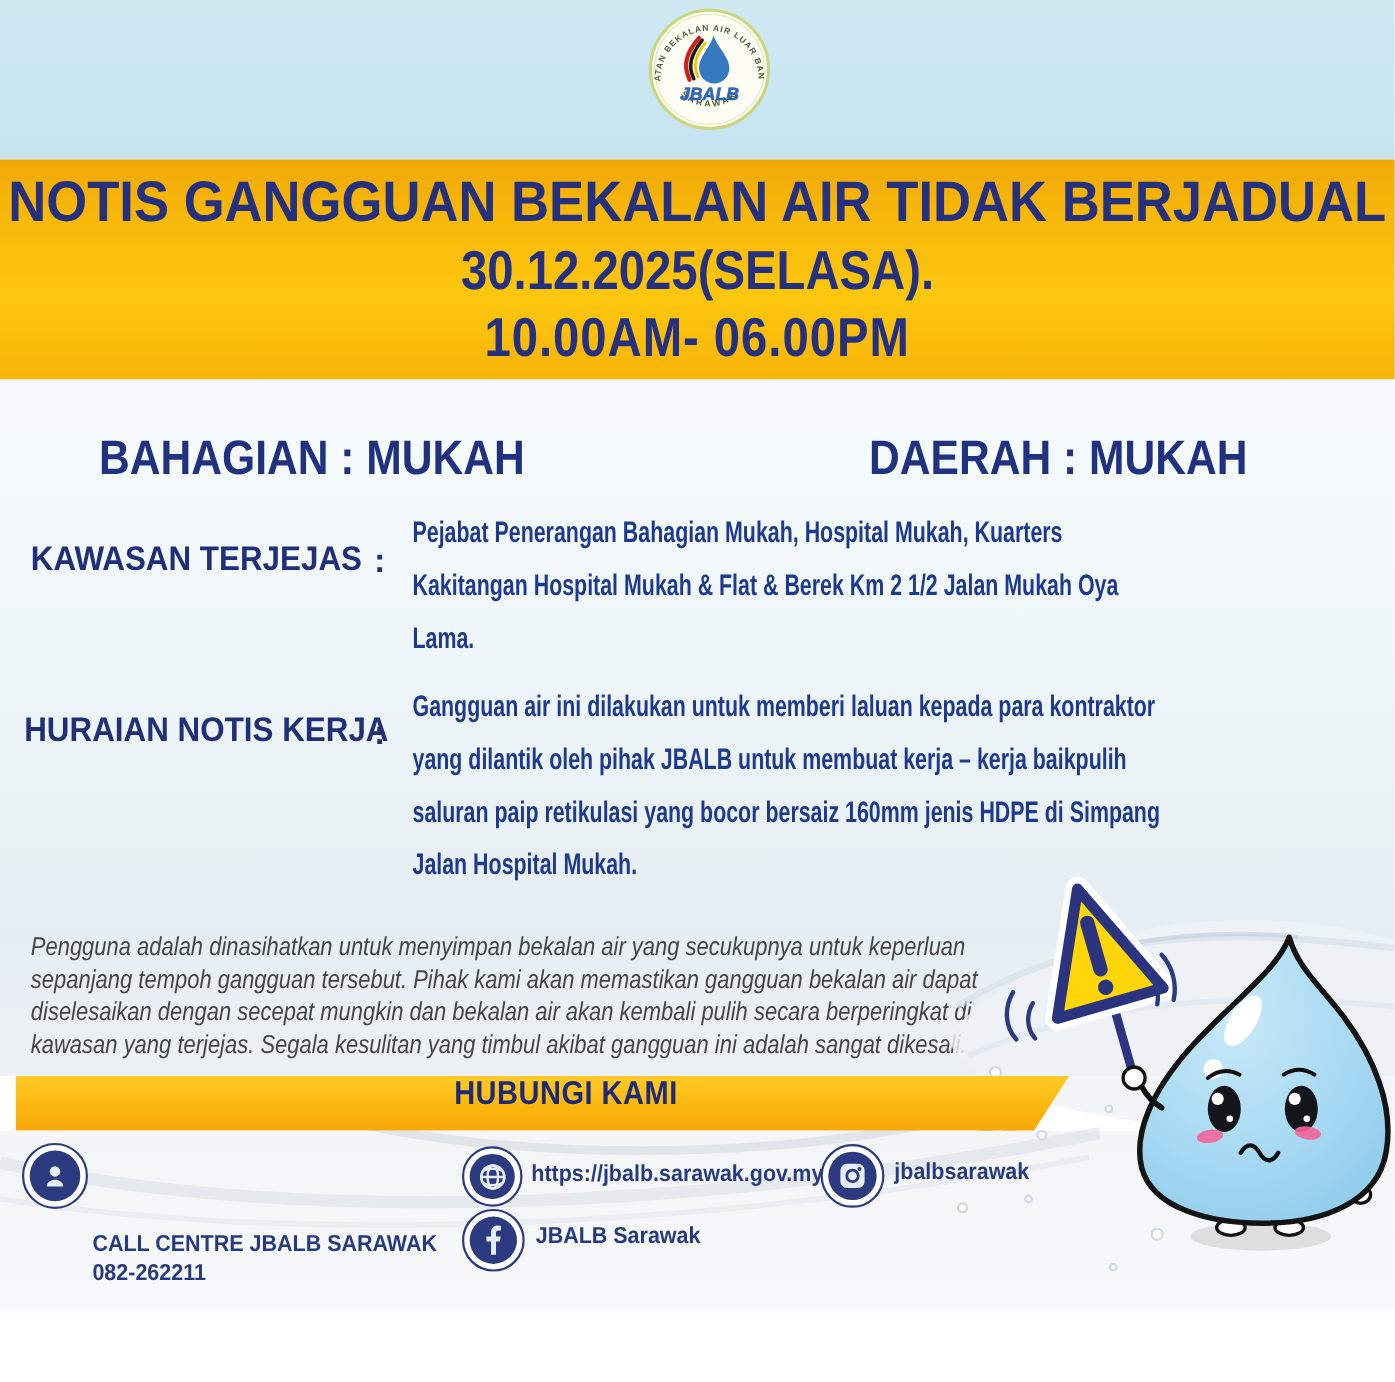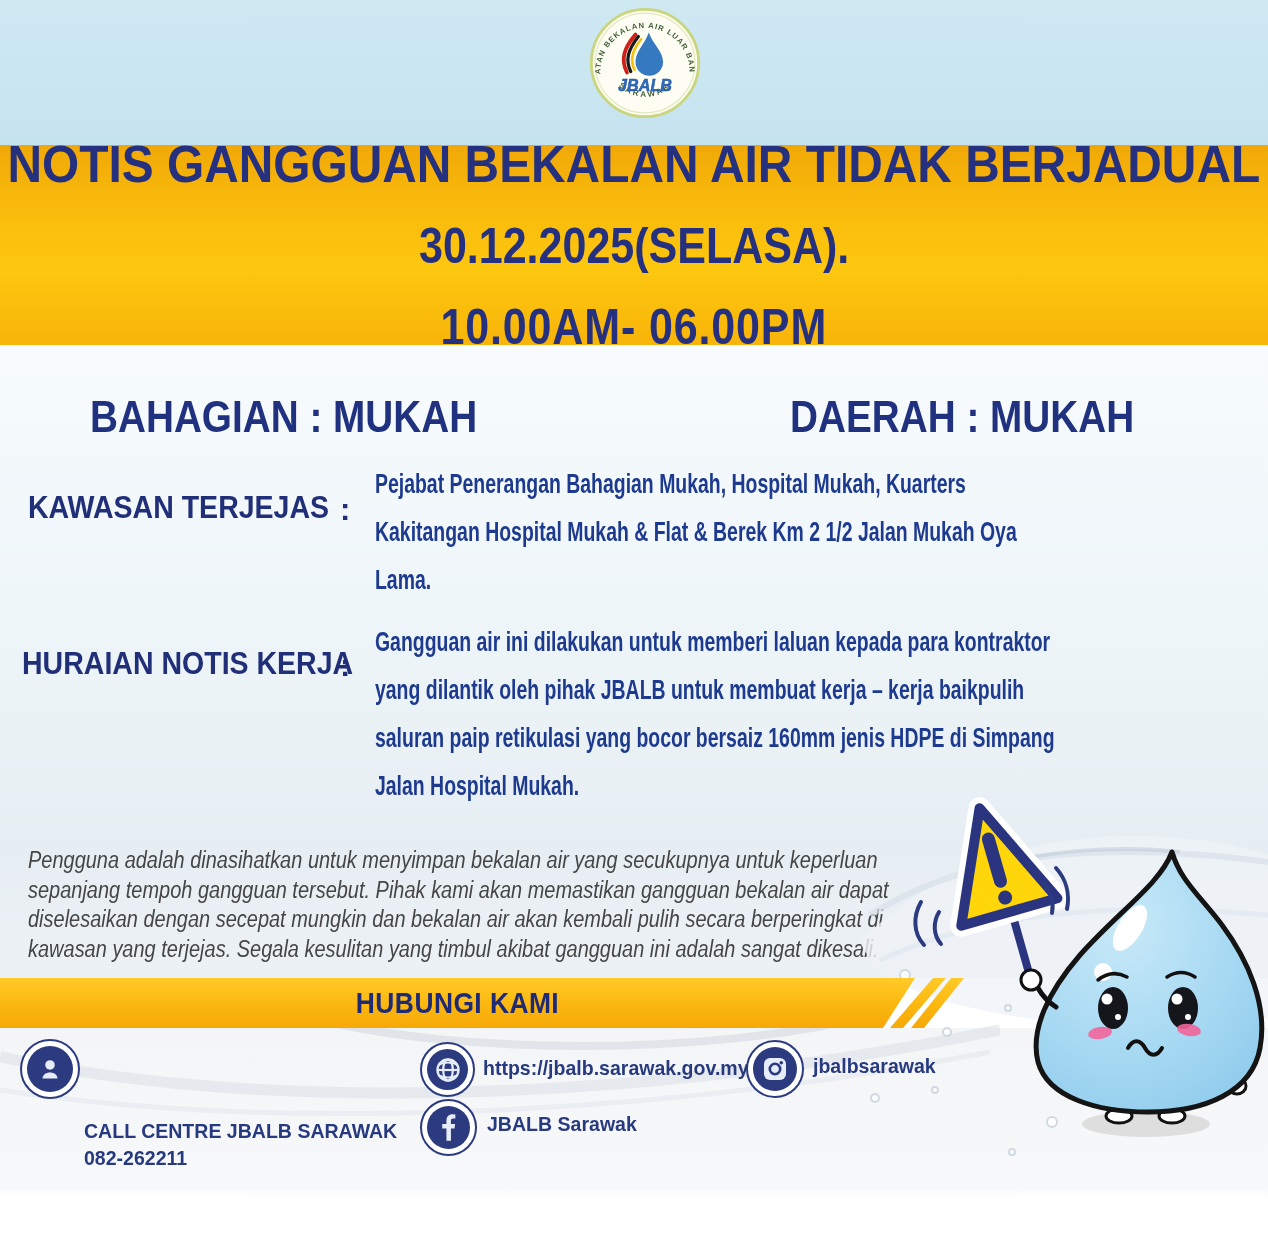--- a/index.html
+++ b/index.html
@@ -5,21 +5,21 @@
   html,body{margin:0;padding:0;}
   body{width:1268px;height:1256px;overflow:hidden;font-family:"Liberation Sans",sans-serif;background:#fff;}
   .page{position:relative;width:1268px;height:1256px;overflow:hidden;}
 
   
   .top-band{position:absolute;left:0;top:0;width:1268px;height:145px;background:linear-gradient(180deg,#cfe9f3,#c5e3ef);}
 
   
   .title-banner{position:absolute;left:0;top:145px;width:1268px;height:200px;
     background:linear-gradient(180deg,#f1a807 0%,#f8b90b 28%,#fdc70f 62%,#f8b409 100%);
-    display:flex;flex-direction:column;align-items:center;justify-content:center;gap:31px;}
+    display:flex;flex-direction:column;align-items:center;justify-content:center;gap:11px;}
   .title-line{color:#25317e;font-weight:bold;line-height:1;white-space:nowrap;}
   .t1{font-size:52px;transform:scaleX(.92);}
   .t2{font-size:50px;transform:scaleX(.86);}
   .t3{font-size:50px;transform:scaleX(.86);letter-spacing:1px;}
 
   
   .mid-band{position:absolute;left:0;top:345px;width:1268px;height:633px;
     background:linear-gradient(180deg,#f7fbfd 0%,#eff6f9 40%,#e7eef3 80%,#ecf1f5 100%);}
   .bottom-band{position:absolute;left:0;top:1028px;width:1268px;height:228px;
     background:linear-gradient(180deg,#f4f5f6 0%,#f7f8f9 70%,#ffffff 74%,#ffffff 100%);}
@@ -27,24 +27,24 @@
     transform:scaleX(.88);transform-origin:left top;white-space:nowrap;}
   .sec-label{position:absolute;font-size:31px;font-weight:bold;color:#202f78;
     transform:scaleX(.92);transform-origin:left top;white-space:nowrap;}
   .sec-colon{position:absolute;left:340px;font-size:31px;font-weight:bold;color:#202f78;}
   .sec-text{position:absolute;left:375px;width:1100px;font-size:27px;font-weight:bold;color:#1d3a8f;
     line-height:48px;white-space:pre-line;transform:scaleX(.72);transform-origin:left top;}
   .disclaimer{position:absolute;left:28px;top:846px;width:1100px;font-size:23.5px;font-style:italic;
     color:#454545;line-height:29.6px;white-space:pre-line;transform:scaleX(.85);transform-origin:left top;}
 
   
-  .contact-bar{position:absolute;left:0;top:978px;width:915px;height:50px;
+  .contact-bar{position:absolute;left:14px;top:978px;width:915px;height:50px;
     background:linear-gradient(180deg,#ffca28 0%,#fbb70f 55%,#f6a807 100%);
     clip-path:polygon(0 0,100% 0,calc(100% - 32px) 100%,0 100%);
-    display:flex;align-items:center;justify-content:center;z-index:5;}
+    display:flex;justify-content:center;z-index:5;padding-left:43px;}
   .contact-bar span{font-size:30px;font-weight:bold;color:#1f2a76;transform:scaleX(.88);letter-spacing:.5px;}
   .stripe{position:absolute;top:978px;height:50px;z-index:5;
     background:linear-gradient(180deg,#ffca28 0%,#fbb70f 55%,#f6a807 100%);}
   .stripe1{left:880px;width:80px;clip-path:polygon(53px 0,66px 0,23px 50px,10px 50px);}
   .stripe2{left:880px;width:90px;clip-path:polygon(71px 0,84px 0,44px 50px,31px 50px);}
 
   
   .badge{position:absolute;border-radius:50%;background:#fff;border:2.5px solid #2c3a80;
     display:flex;align-items:center;justify-content:center;z-index:6;}
   .badge .inner{border-radius:50%;background:#2c3a80;width:82%;height:82%;

